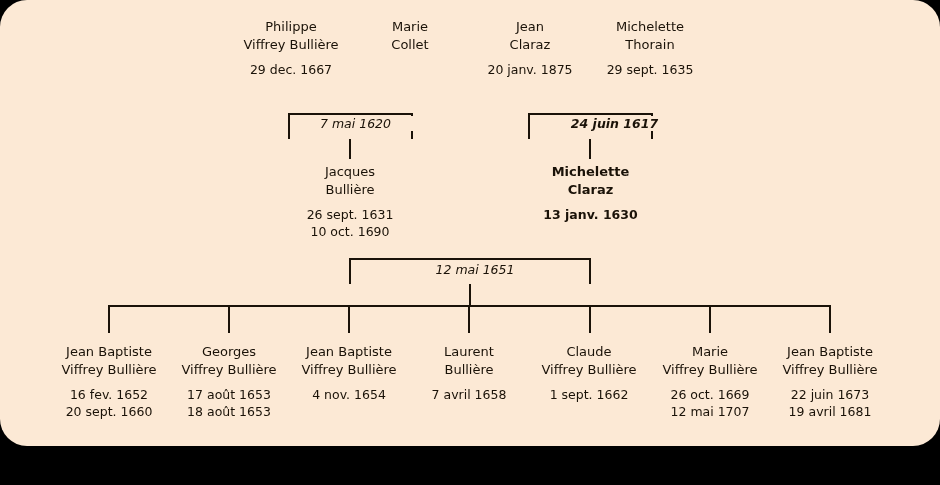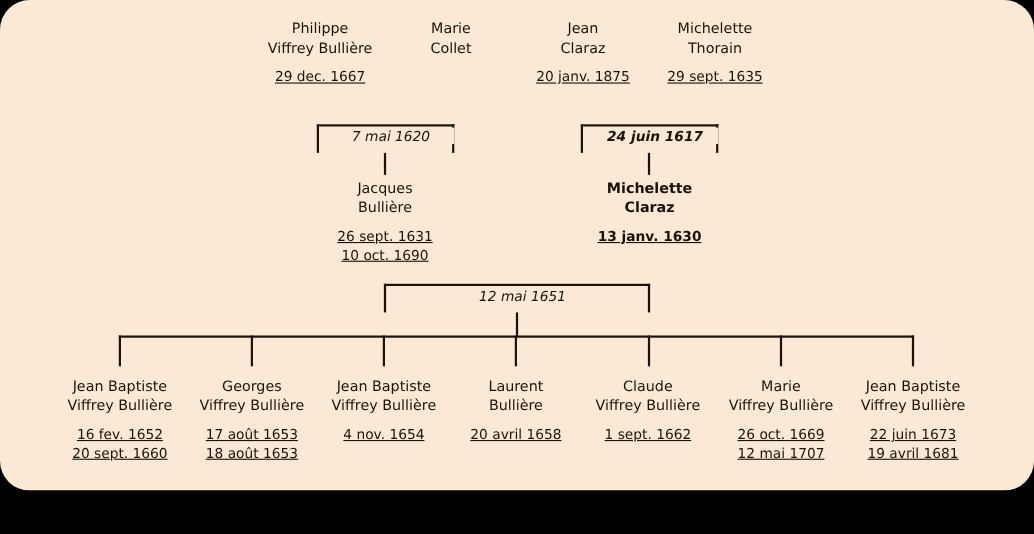--- a/index.html
+++ b/index.html
@@ -23,21 +23,20 @@
     line-height: 1.35;
     white-space: nowrap;
   }
   .name {
     font-size: 13px;
     color: #1a1208;
   }
   .dates {
     font-size: 12.5px;
     color: #1a1208;
-    text-decoration: underline;
   }
   .gap {
     height: 9px;
   }
   .bold .name, .bold .dates {
     font-weight: bold;
   }
   .mbox {
     position: absolute;
     border: 2px solid #1a1208;
@@ -95,21 +94,21 @@
     <div class="name">Thorain</div>
     <div class="gap"></div>
     <div class="dates">29 sept. 1635</div>
   </div>
 
   <div class="mbox" style="left:288px; top:113px; width:125px; height:26px; border-bottom:none;"></div>
   <div class="mlabel" style="left:298px; top:116px; width:105px;">7 mai 1620</div>
   <div class="vline" style="left:349px; top:139px; height:20px;"></div>
 
   <div class="mbox" style="left:528px; top:113px; width:125px; height:26px; border-bottom:none;"></div>
-  <div class="mlabel bold" style="left:538px; top:116px; width:105px;">24 juin 1617</div>
+  <div class="mlabel bold" style="left:557px; top:116px; width:105px;">24 juin 1617</div>
   <div class="vline" style="left:589px; top:139px; height:20px;"></div>
 
   <div class="node" style="left:290px; top:163px; width:120px;">
     <div class="name">Jacques</div>
     <div class="name">Bullière</div>
     <div class="gap"></div>
     <div class="dates">26 sept. 1631</div>
     <div class="dates">10 oct. 1690</div>
   </div>
 
@@ -156,21 +155,21 @@
     <div class="name">Viffrey Bullière</div>
     <div class="gap"></div>
     <div class="dates">4 nov. 1654</div>
     <div class="dates"></div>
   </div>
 
   <div class="node" style="left:404px; top:343px; width:130px;">
     <div class="name">Laurent</div>
     <div class="name">Bullière</div>
     <div class="gap"></div>
-    <div class="dates">20 avril 1658</div>
+    <div class="dates">7 avril 1658</div>
   </div>
 
   <div class="node" style="left:524px; top:343px; width:130px;">
     <div class="name">Claude</div>
     <div class="name">Viffrey Bullière</div>
     <div class="gap"></div>
     <div class="dates">1 sept. 1662</div>
     <div class="dates"></div>
   </div>
 

